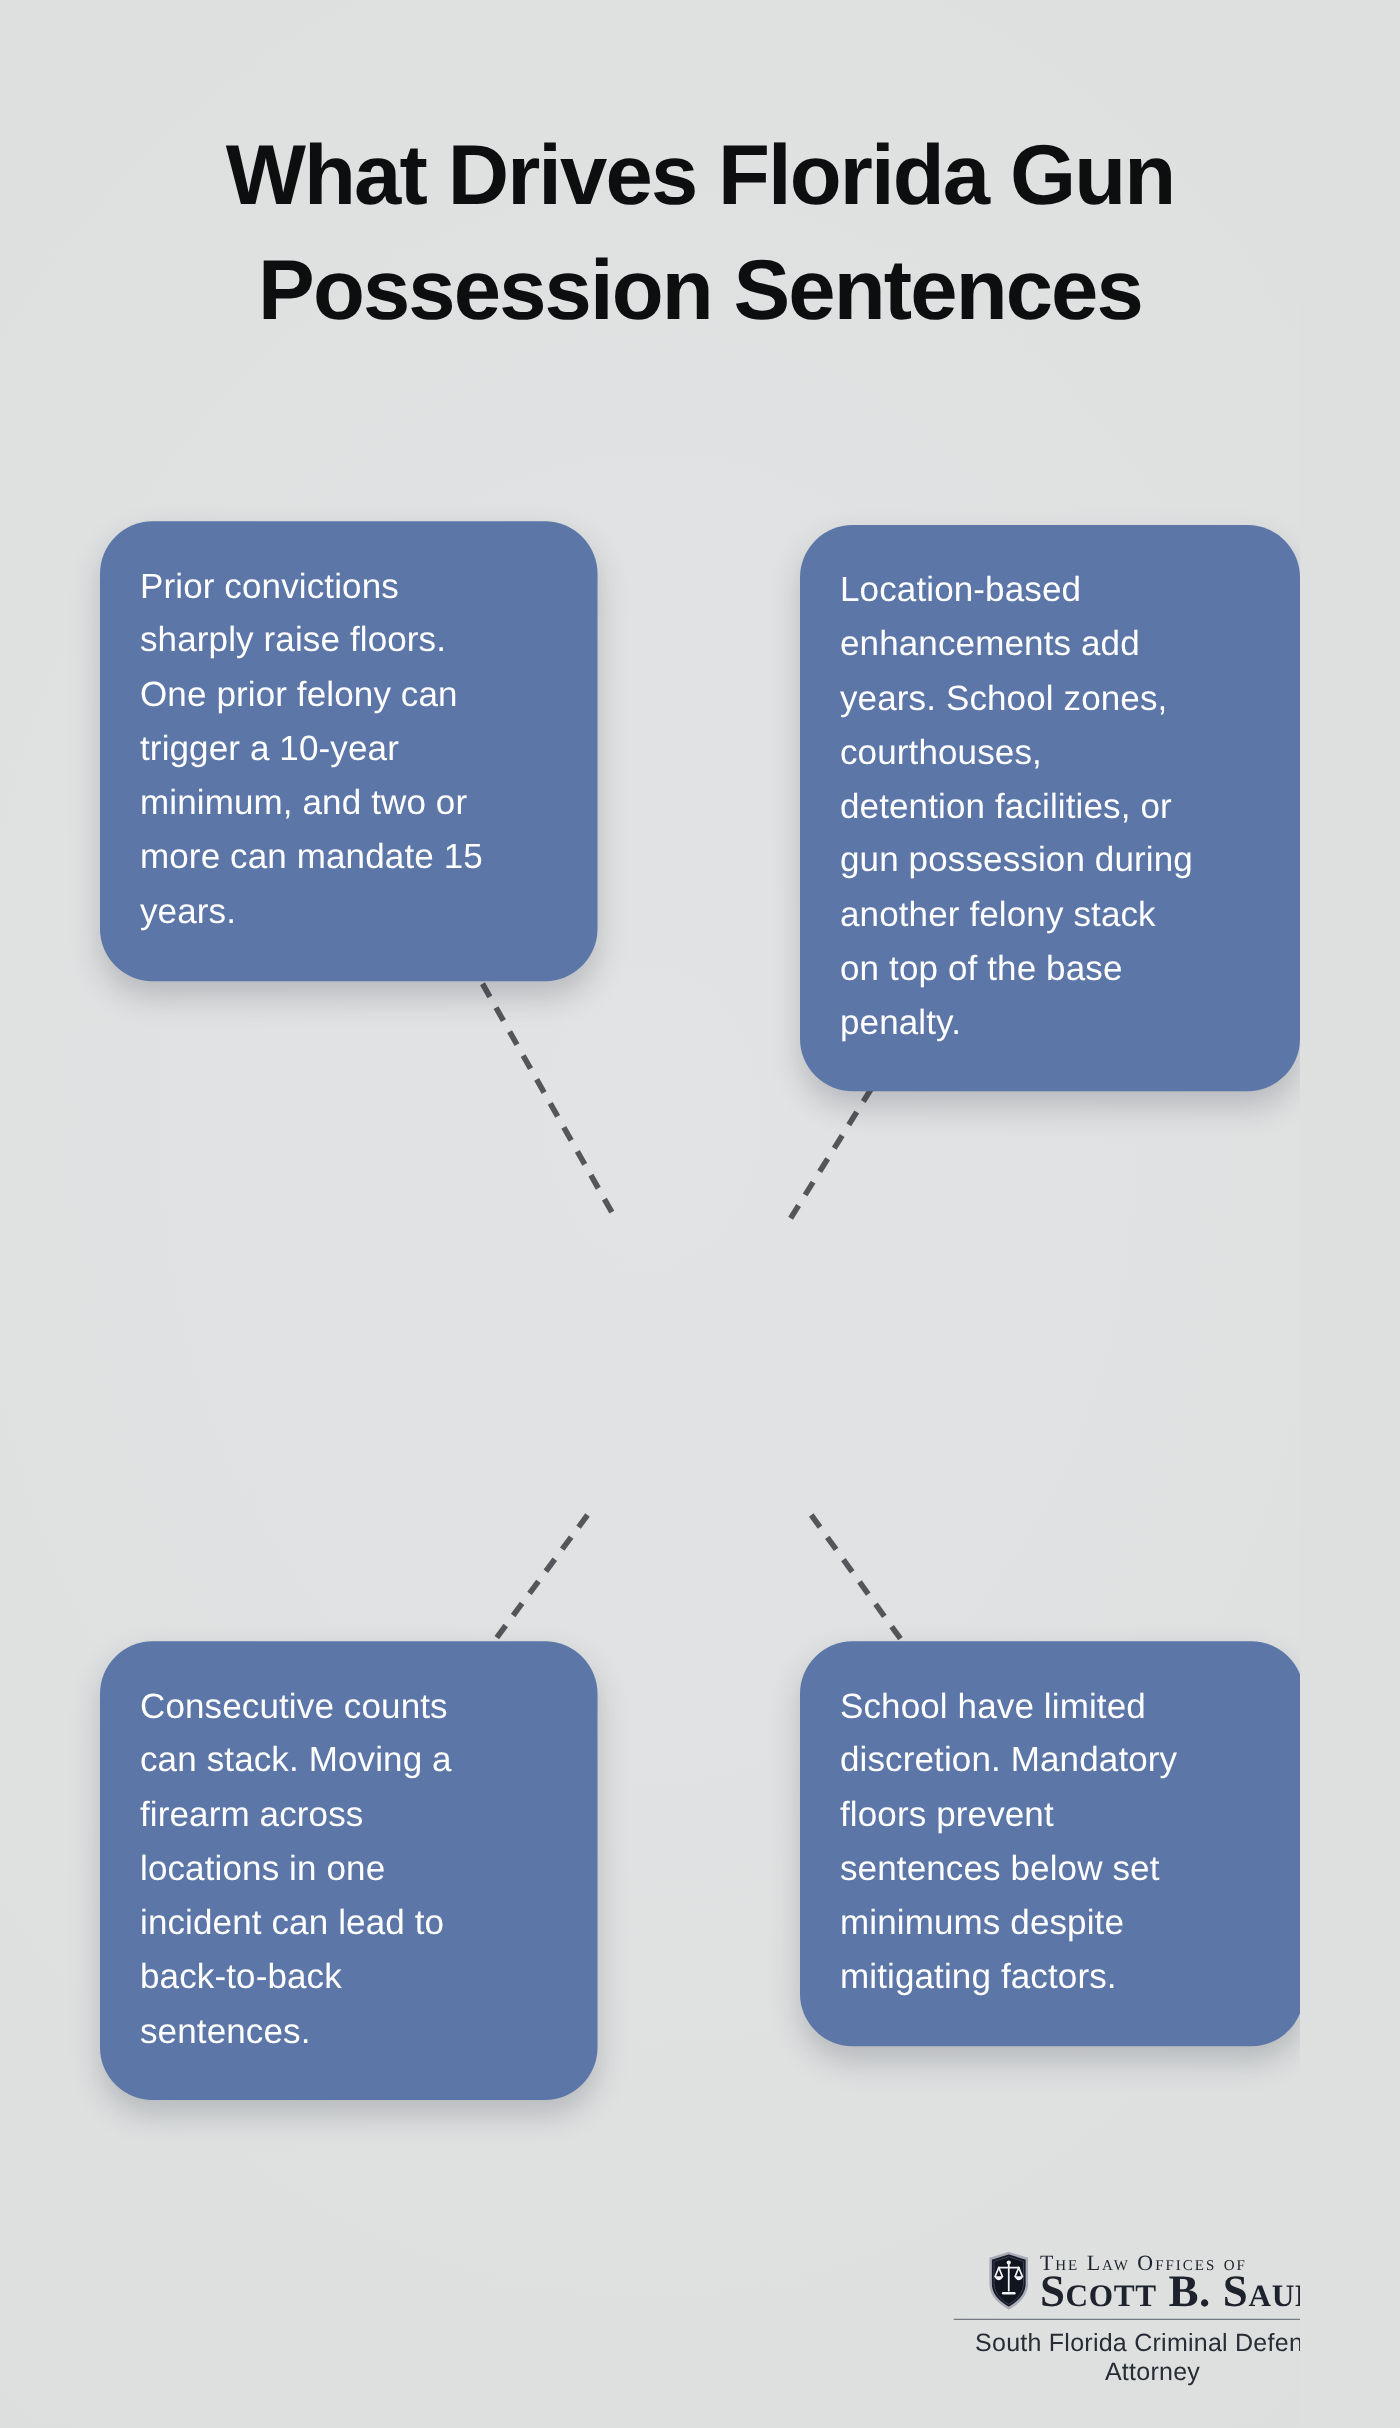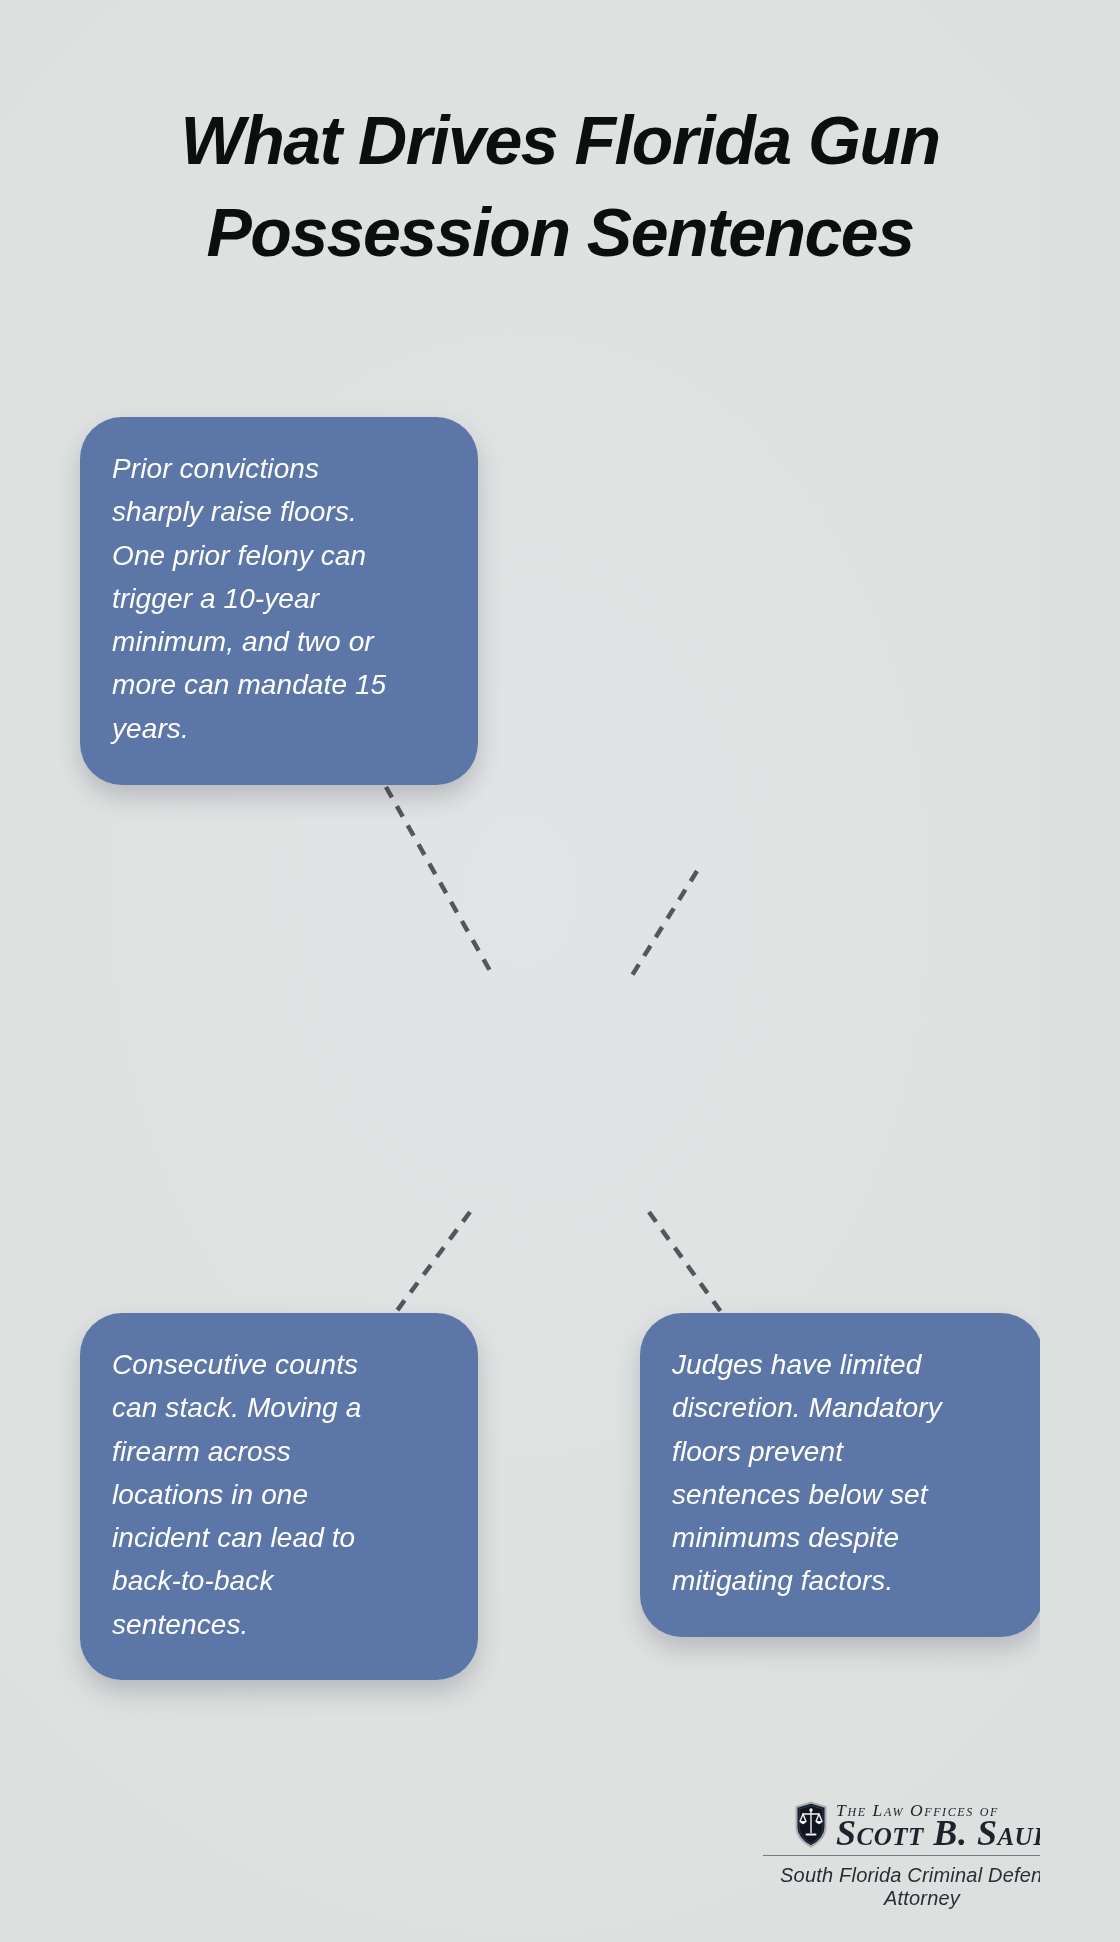--- a/index.html
+++ b/index.html
@@ -4,21 +4,20 @@
 <style>
   html, body { margin: 0; padding: 0; background: #dee0e0; }
 
   .page {
     position: relative;
     width: 1040px;
     height: 1942px;
     overflow: hidden;
     background: radial-gradient(ellipse 130% 95% at 50% 46%, #e2e3e4 0%, #dee0e0 60%, #d8dadb 100%);
     font-family: "Liberation Sans", sans-serif;
-    font-style: italic;
   }
 
   .title {
     position: absolute;
     left: 0; top: 94px;
     width: 1120px;
     margin: 0;
     text-align: center;
     font-size: 68px;
     line-height: 92px;
@@ -142,34 +141,45 @@
   <div class="card card-tl">
     <p>Prior convictions
 sharply raise floors.
 One prior felony can
 trigger a 10-year
 minimum, and two or
 more can mandate 15
 years.</p>
   </div>
 
+  <div class="card card-tr">
+    <p>Location-based
+enhancements add
+years. School zones,
+courthouses,
+detention facilities, or
+gun possession during
+another felony stack
+on top of the base
+penalty.</p>
+  </div>
 
 
   <div class="card card-bl">
     <p>Consecutive counts
 can stack. Moving a
 firearm across
 locations in one
 incident can lead to
 back-to-back
 sentences.</p>
   </div>
 
   <div class="card card-br">
-    <p>Judges have limited
+    <p>School have limited
 discretion. Mandatory
 floors prevent
 sentences below set
 minimums despite
 mitigating factors.</p>
   </div>
 
   <div class="logo">
     <div class="logo-row">
       <svg class="shield" viewBox="0 0 32 47">

